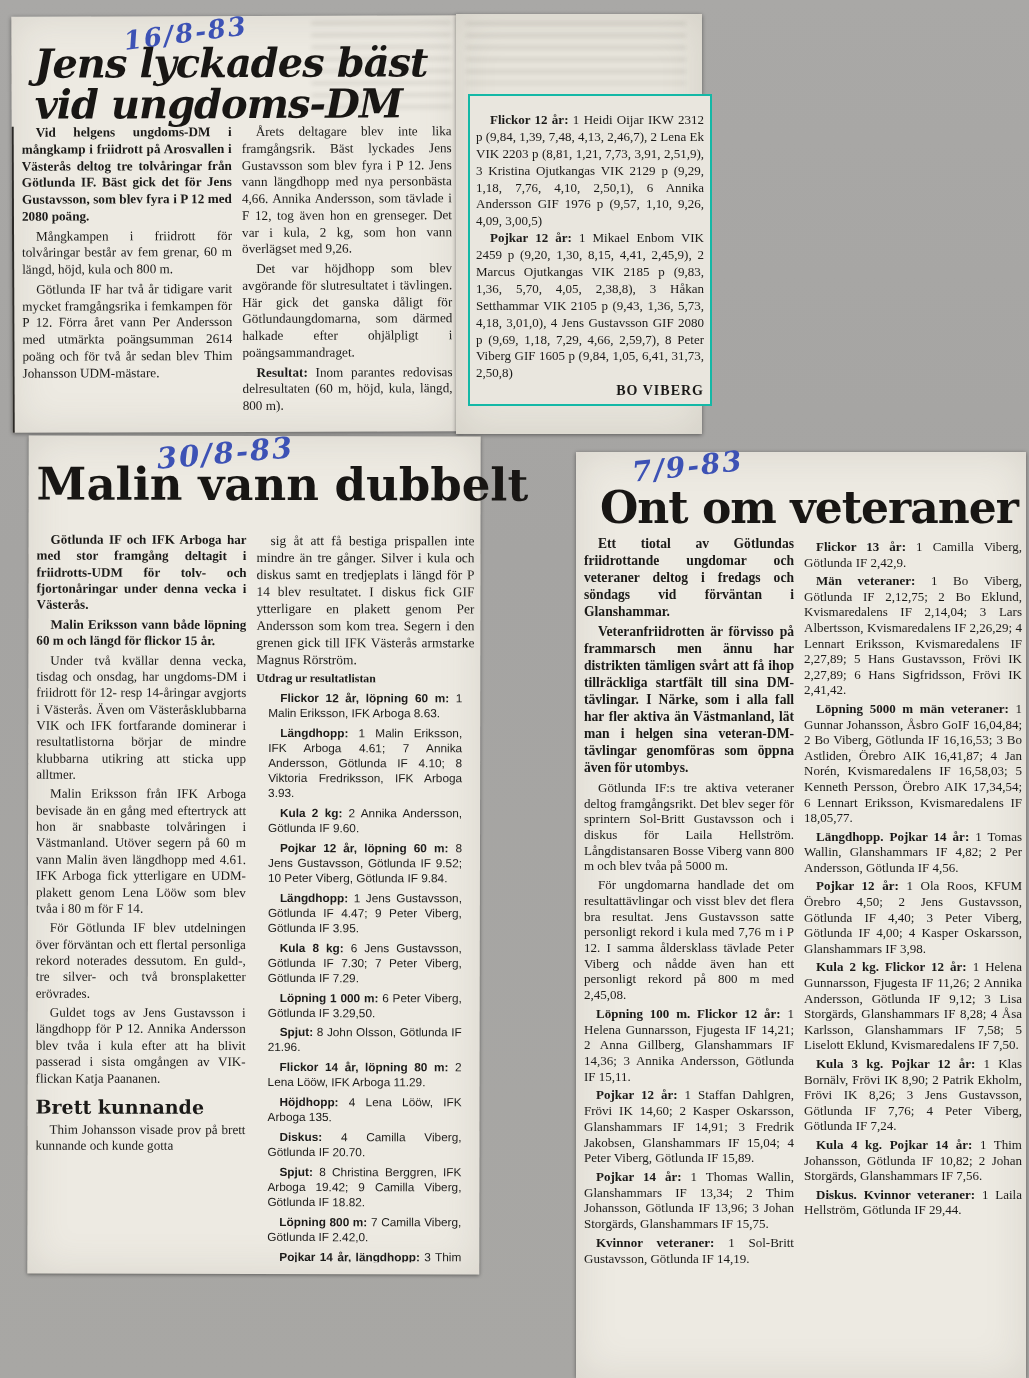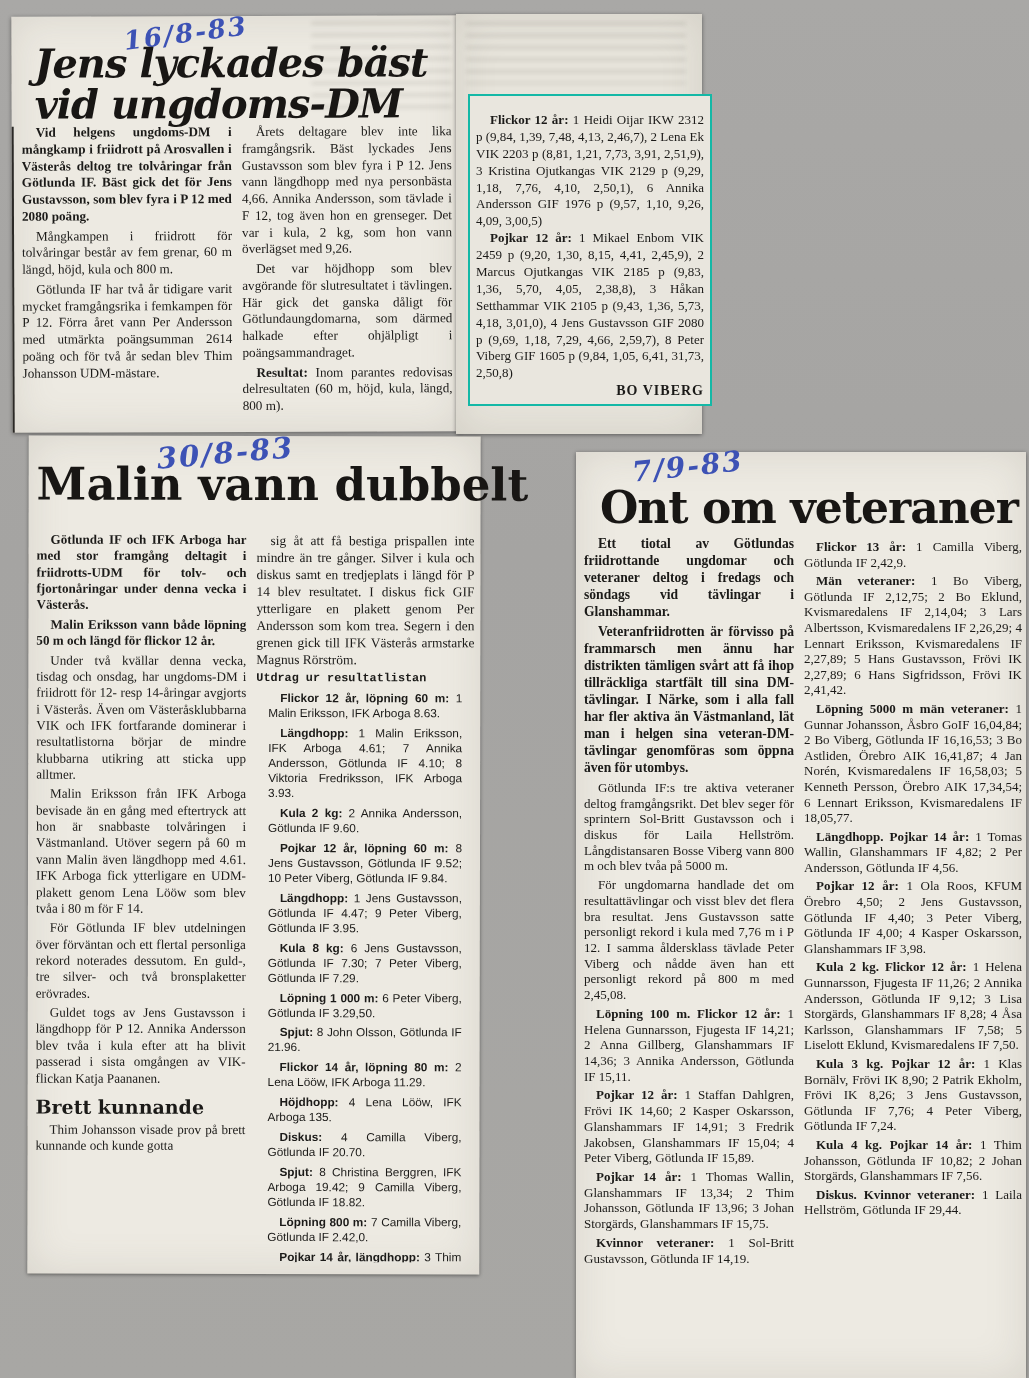--- a/index.html
+++ b/index.html
@@ -21,21 +21,21 @@
     font-style:italic;font-weight:600;letter-spacing:2px;white-space:nowrap;
   }
   .headline{
     font-family:"DejaVu Serif",serif;font-weight:bold;color:#181614;
     line-height:1.02;letter-spacing:-1px;white-space:nowrap;
   }
   .cols{display:flex;gap:10px;position:absolute;}
   .col{flex:1;overflow:hidden;}
   p{margin:0 0 3px 0;text-indent:14px;text-align:justify;}
   .lede{font-weight:bold;}
-  .hdr{font-weight:bold;text-indent:0;font-family:Liberation Mono, monospace;}
+  .hdr{font-weight:bold;text-indent:0;font-family:Liberation Serif, serif;}
   .sub{font-weight:bold;text-indent:0;font-size:19px;font-family:"DejaVu Serif",serif;margin:10px 0 4px 0;line-height:1.1;}
   .res{margin:5px 12px;text-indent:12px;}
   .sans{font-family:"Liberation Sans",sans-serif;}
   strong{font-weight:bold;}
 
   
   #clip-jens{left:12px;top:16px;width:448px;height:416px;transform:rotate(-.2deg);}
   #clip-jens::before{content:"";position:absolute;left:0;top:110px;bottom:0;width:2px;background:#2b2926;}
   #jens-head{position:absolute;left:12px;top:16px;font-size:40px;font-style:italic;}
   #jens-cols{left:10px;top:108px;width:430px;height:300px;font-size:13.2px;line-height:1.27;}
@@ -100,21 +100,21 @@
     <p class="byline">BO VIBERG</p>
   </div>
 </section>
 
 <section class="clip" id="clip-malin">
   <div class="handnote" style="left:128px;top:0px;font-size:29px;transform:rotate(-5deg);">30/8-83</div>
   <h1 class="headline" id="malin-head" style="margin:0;">Malin vann dubbelt</h1>
   <div class="cols" id="malin-cols">
     <div class="col" id="malin-col1">
         <p class="lede">Götlunda IF och IFK Arboga har med stor framgång deltagit i friidrotts-UDM för tolv- och fjortonåringar under denna vecka i Västerås.</p>
-        <p class="lede">Malin Eriksson vann både löpning 50 m och längd för flickor 12 år.</p>
+        <p class="lede">Malin Eriksson vann både löpning 60 m och längd för flickor 15 år.</p>
         <p>Under två kvällar denna vecka, tisdag och onsdag, har ungdoms-DM i friidrott för 12- resp 14-åringar avgjorts i Västerås. Även om Västeråsklubbarna VIK och IFK fortfarande dominerar i resultatlistorna börjar de mindre klubbarna utikring att sticka upp alltmer.</p>
         <p>Malin Eriksson från IFK Arboga bevisade än en gång med eftertryck att hon är snabbaste tolvåringen i Västmanland. Utöver segern på 60 m vann Malin även längdhopp med 4.61. IFK Arboga fick ytterligare en UDM-plakett genom Lena Lööw som blev tvåa i 80 m för F 14.</p>
         <p>För Götlunda IF blev utdelningen över förväntan och ett flertal personliga rekord noterades dessutom. En guld-, tre silver- och två bronsplaketter erövrades.</p>
         <p>Guldet togs av Jens Gustavsson i längdhopp för P 12. Annika Andersson blev tvåa i kula efter att ha blivit passerad i sista omgången av VIK-flickan Katja Paananen.</p>
         <p class="sub">Brett kunnande</p>
         <p>Thim Johansson visade prov på brett kunnande och kunde gotta</p>
       </div>
     <div class="col" id="malin-col2">
         <p>sig åt att få bestiga prispallen inte mindre än tre gånger. Silver i kula och diskus samt en tredjeplats i längd för P 14 blev resultatet. I diskus fick GIF ytterligare en plakett genom Per Andersson som kom trea. Segern i den grenen gick till IFK Västerås armstarke Magnus Rörström.</p>
         <p class="hdr">Utdrag ur resultatlistan</p>
@@ -134,21 +134,21 @@
         <p class="res sans"><strong>Pojkar 14 år, längdhopp: </strong>3 Thim Johansson, Götlunda IF 4.92; 10 Per Andersson, Götlunda IF 4.47.</p>
       </div>
   </div>
 </section>
 
 <section class="clip" id="clip-ont">
   <div class="handnote" style="left:56px;top:-2px;font-size:28px;transform:rotate(-6deg);">7/9-83</div>
   <h1 class="headline" id="ont-head" style="margin:18px;">Ont om veteraner</h1>
   <div class="cols" id="ont-cols">
     <div class="col" id="ont-col1">
-        <p class="lede">Ett tiotal av Götlundas friidrottande ungdomar och veteraner deltog i fredags och söndags vid tävlingar i Glanshammar.</p>
+        <p class="lede">Ett tiotal av Götlundas friidrottande ungdomar och veteraner deltog i fredags och söndags vid förväntan i Glanshammar.</p>
         <p class="lede">Veteranfriidrotten är förvisso på frammarsch men ännu har distrikten tämligen svårt att få ihop tillräckliga startfält till sina DM-tävlingar. I Närke, som i alla fall har fler aktiva än Västmanland, lät man i helgen sina veteran-DM-tävlingar genomföras som öppna även för utombys.</p>
         <p>Götlunda IF:s tre aktiva veteraner deltog framgångsrikt. Det blev seger för sprintern Sol-Britt Gustavsson och i diskus för Laila Hellström. Långdistansaren Bosse Viberg vann 800 m och blev tvåa på 5000 m.</p>
         <p>För ungdomarna handlade det om resultattävlingar och visst blev det flera bra resultat. Jens Gustavsson satte personligt rekord i kula med 7,76 m i P 12. I samma åldersklass tävlade Peter Viberg och nådde även han ett personligt rekord på 800 m med 2,45,08.</p>
         <p class="res"><strong>Löpning 100 m. Flickor 12 år: </strong>1 Helena Gunnarsson, Fjugesta IF 14,21; 2 Anna Gillberg, Glanshammars IF 14,36; 3 Annika Andersson, Götlunda IF 15,11.</p>
         <p class="res"><strong>Pojkar 12 år: </strong>1 Staffan Dahlgren, Frövi IK 14,60; 2 Kasper Oskarsson, Glanshammars IF 14,91; 3 Fredrik Jakobsen, Glanshammars IF 15,04; 4 Peter Viberg, Götlunda IF 15,89.</p>
         <p class="res"><strong>Pojkar 14 år: </strong>1 Thomas Wallin, Glanshammars IF 13,34; 2 Thim Johansson, Götlunda IF 13,96; 3 Johan Storgärds, Glanshammars IF 15,75.</p>
         <p class="res"><strong>Kvinnor veteraner: </strong>1 Sol-Britt Gustavsson, Götlunda IF 14,19.</p>
       </div>
     <div class="col" id="ont-col2">
         <p class="res"><strong>Flickor 13 år: </strong>1 Camilla Viberg, Götlunda IF 2,42,9.</p>

